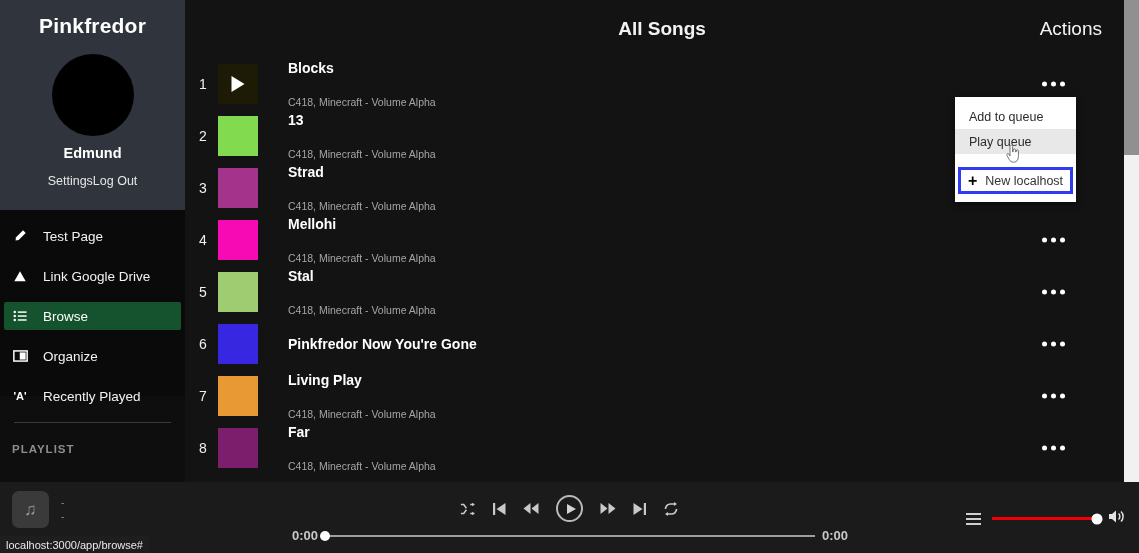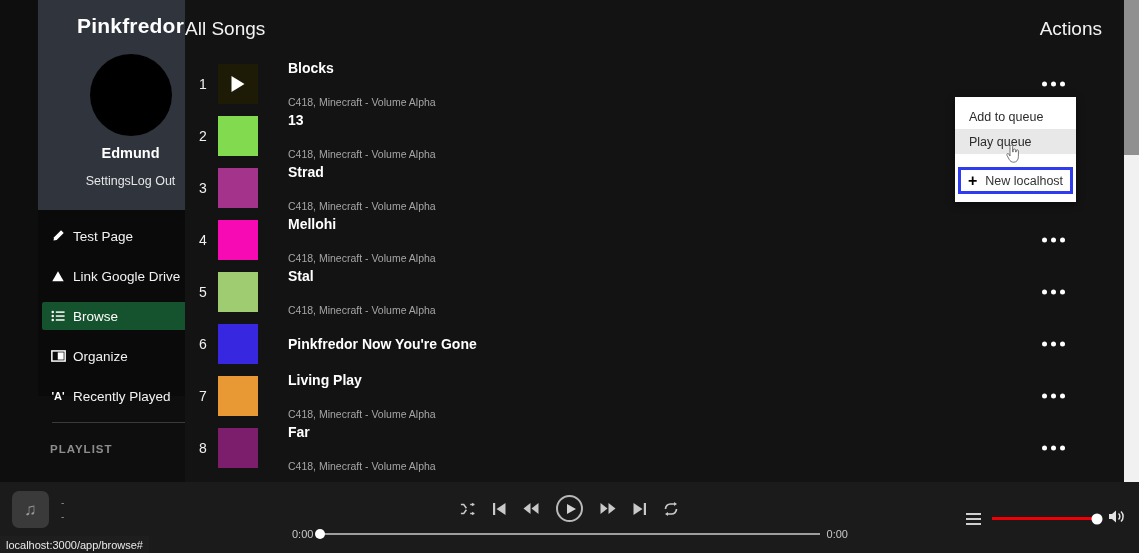--- a/index.html
+++ b/index.html
@@ -8,57 +8,56 @@
     background: #0e0e0e;
     font-family: "Liberation Sans", sans-serif;
     overflow: hidden;
   }
   .app { position: relative; width: 1139px; height: 553px; background: #0e0e0e; }
 
   
   .sidebar {
     position: absolute; left: 0; top: 0; width: 185px; height: 396px;
     background: #0a0a0a;
-    margin-left: 38px;
   }
   .profile-card {
     width: 185px; height: 210px; background: #2f343d;
     display: flex; flex-direction: column; align-items: center;
     padding-top: 14px;
   }
   .brand { font-size: 21px; font-weight: bold; color: #ffffff; letter-spacing: .2px; }
   .avatar {
     width: 82px; height: 82px; border-radius: 50%;
     background: #000000; margin-top: 16px;
   }
   .user-name { margin-top: 9px; font-size: 14.5px; font-weight: bold; color: #ffffff; }
   .profile-links { margin-top: 13px; display: flex; }
   .profile-links span { font-size: 12.5px; color: #e6e6e6; cursor: pointer; }
 
   .nav { padding-top: 12px; }
   .nav-item {
-    display: flex; align-items: center; gap: 7px;
+    display: flex; align-items: center; gap: 15px;
     height: 28px; margin: 0 4px 12px 4px; padding-left: 8px;
     color: #f2f2f2; font-size: 13.5px; cursor: pointer; border-radius: 2px;
   }
   .nav-item.active { background: #14532d; color: #ffffff; }
   .nav-ic { width: 16px; display: flex; align-items: center; justify-content: center; }
   .nav-ic svg { display: block; }
   .divider { height: 1px; background: #3a3a3a; margin: 4px 14px 0 14px; }
   .playlist-head {
     margin-top: 20px; padding-left: 12px;
     font-size: 11.5px; font-weight: bold; letter-spacing: 1px; color: #8d8d8d;
   }
 
   
   .main { position: absolute; left: 185px; top: 0; right: 0; height: 482px; background: #131313; }
   .main-head { position: relative; height: 58px; }
   .head-title {
-    position: absolute; left: 0; right: 0; top: 18px; text-align: left;
-    font-size: 19px; color: #f3f3f3;
+    position: absolute; left: 0; right: 0; top: 18px; text-align: center;
+    font-size: 19px; color: #f3f3f3; font-weight: bold;
   }
   .head-actions {
     position: absolute; right: 37px; top: 18px;
     font-size: 19px; color: #f3f3f3;
   }
 
   .rows { padding-right: 19px; }
   .row { position: relative; display: flex; align-items: center; height: 52px; margin-bottom: 0; }
   .row-num { width: 33px; text-align: left; padding-left: 14px; font-size: 14px; color: #f0f0f0; }
   .thumb { width: 40px; height: 40px; flex: 0 0 40px; position: relative; }
@@ -118,21 +117,21 @@
     width: 27px; height: 27px; border-radius: 50%; border: 2.5px solid #b9b9b9;
     display: flex; align-items: center; justify-content: center; cursor: pointer;
   }
   .play-btn .tri {
     width: 0; height: 0; border-left: 9px solid #d3d3d3;
     border-top: 5.5px solid transparent; border-bottom: 5.5px solid transparent;
     margin-left: 3px;
   }
 
   .seek { position: absolute; left: 292px; top: 46px; display: flex; align-items: center; gap: 7px; width: 556px; }
-  .seek-time { font-size: 11px; color: #c8c8c8; }
+  .seek-time { font-size: 13px; color: #c8c8c8; font-weight: bold; }
   .seek-track { position: relative; flex: 1; height: 2px; background: #9e9e9e; }
   .seek-knob {
     position: absolute; left: 0; top: 50%; transform: translate(-50%,-50%);
     width: 10px; height: 10px; border-radius: 50%; background: #ffffff;
   }
 
   .vol { position: absolute; right: 14px; top: 27px; display: flex; align-items: center; gap: 11px; }
   .queue-ic { display: flex; flex-direction: column; gap: 3px; cursor: pointer; }
   .queue-ic i { display: block; width: 15px; height: 2px; background: #cfcfcf; }
   .vol-track { position: relative; width: 105px; height: 3px; background: #ee0006; }

